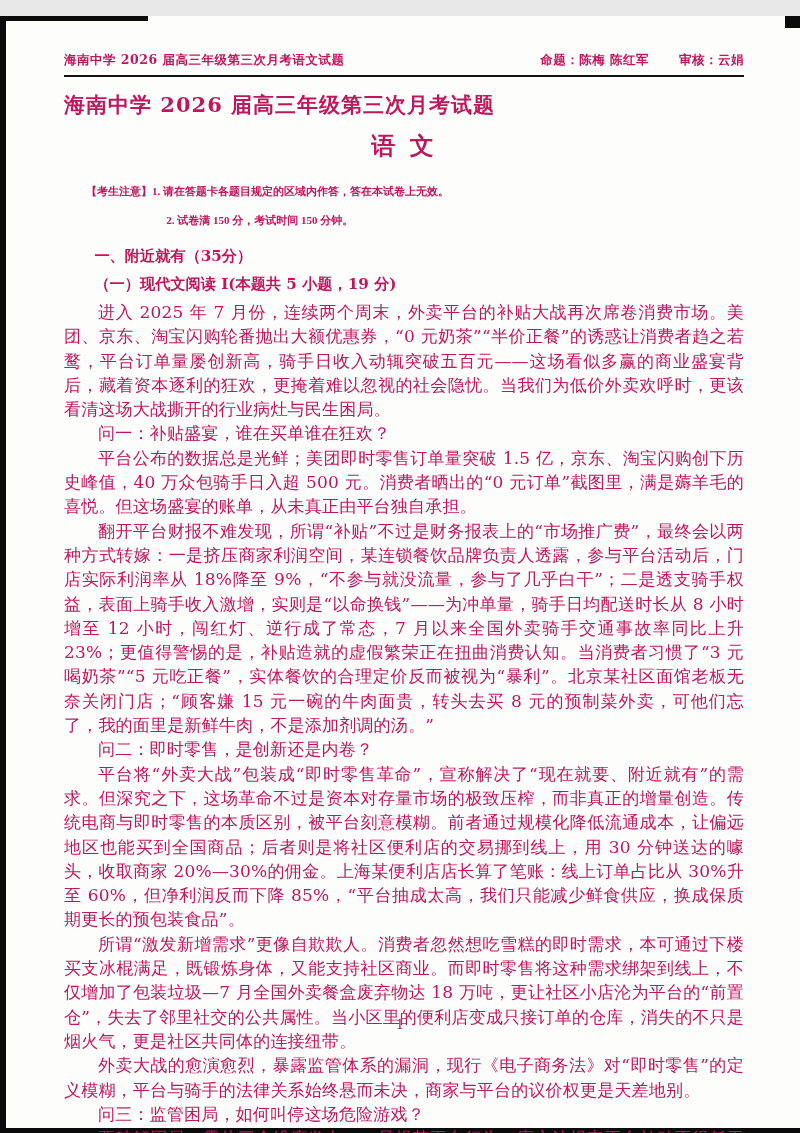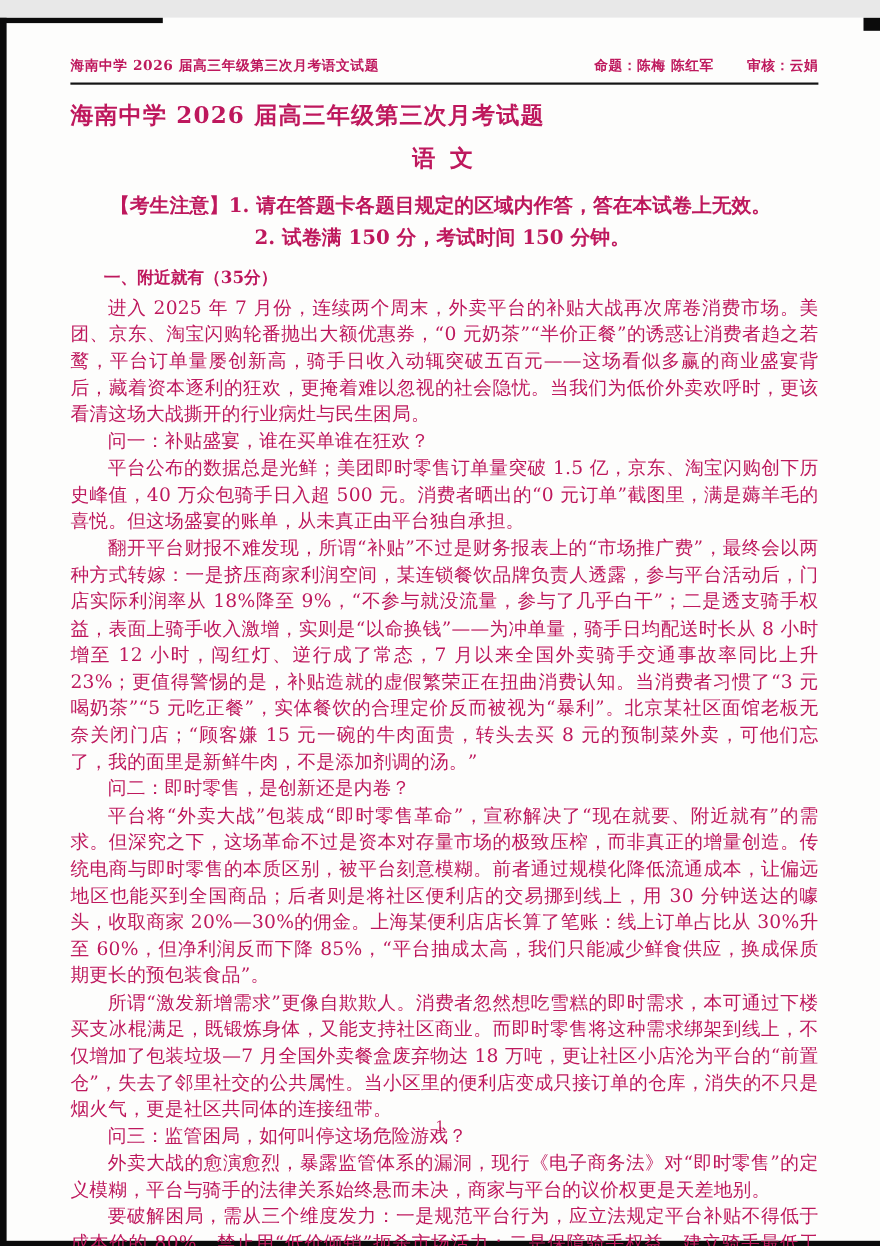--- a/index.html
+++ b/index.html
@@ -40,30 +40,31 @@
 
   .exam-title {
     margin-top: 14px;
     font-size: 21px;
     font-weight: bold;
     letter-spacing: 1px;
   }
   .subject-title {
     margin-top: 11px;
     text-align: center;
-    font-size: 21px;
+    font-size: 24px;
     font-weight: bold;
     letter-spacing: 3px;
   }
 
   .notice {
     margin-top: 15px;
     font-weight: bold;
-    font-size: 18px;
+    font-size: 11px;
     line-height: 29px;
+    font-family: Liberation Serif, serif;
   }
   .notice .l1 { text-indent: 2em; }
   .notice .l2 { padding-left: 9.3em; }
 
   .section-block { margin-top: 7px; }
   .section-head {
     font-weight: bold;
     font-size: 15.2px;
     line-height: 28px;
     text-indent: 2em;
@@ -109,31 +110,32 @@
     <h1 class="exam-title">海南中学 2026 届高三年级第三次月考试题</h1>
     <h2 class="subject-title">语 文</h2>
 
     <div class="notice">
       <p class="l1">【考生注意】1. 请在答题卡各题目规定的区域内作答，答在本试卷上无效。</p>
       <p class="l2">2. 试卷满 150 分，考试时间 150 分钟。</p>
     </div>
 
     <div class="section-block">
       <p class="section-head">一、附近就有（35分）</p>
+      <p class="section-head">（一）现代文阅读 I(本题共 5 小题，19 分)</p>
     </div>
 
     <div class="body-text">
       <p>进入 2025 年 7 月份，连续两个周末，外卖平台的补贴大战再次席卷消费市场。美团、京东、淘宝闪购轮番抛出大额优惠券，“0 元奶茶”“半价正餐”的诱惑让消费者趋之若鹜，平台订单量屡创新高，骑手日收入动辄突破五百元——这场看似多赢的商业盛宴背后，藏着资本逐利的狂欢，更掩着难以忽视的社会隐忧。当我们为低价外卖欢呼时，更该看清这场大战撕开的行业病灶与民生困局。</p>
       <p>问一：补贴盛宴，谁在买单谁在狂欢？</p>
       <p>平台公布的数据总是光鲜；美团即时零售订单量突破 1.5 亿，京东、淘宝闪购创下历史峰值，40 万众包骑手日入超 500 元。消费者晒出的“0 元订单”截图里，满是薅羊毛的喜悦。但这场盛宴的账单，从未真正由平台独自承担。</p>
       <p>翻开平台财报不难发现，所谓“补贴”不过是财务报表上的“市场推广费”，最终会以两种方式转嫁：一是挤压商家利润空间，某连锁餐饮品牌负责人透露，参与平台活动后，门店实际利润率从 18%降至 9%，“不参与就没流量，参与了几乎白干”；二是透支骑手权益，表面上骑手收入激增，实则是“以命换钱”——为冲单量，骑手日均配送时长从 8 小时增至 12 小时，闯红灯、逆行成了常态，7 月以来全国外卖骑手交通事故率同比上升 23%；更值得警惕的是，补贴造就的虚假繁荣正在扭曲消费认知。当消费者习惯了“3 元喝奶茶”“5 元吃正餐”，实体餐饮的合理定价反而被视为“暴利”。北京某社区面馆老板无奈关闭门店；“顾客嫌 15 元一碗的牛肉面贵，转头去买 8 元的预制菜外卖，可他们忘了，我的面里是新鲜牛肉，不是添加剂调的汤。”</p>
       <p>问二：即时零售，是创新还是内卷？</p>
       <p>平台将“外卖大战”包装成“即时零售革命”，宣称解决了“现在就要、附近就有”的需求。但深究之下，这场革命不过是资本对存量市场的极致压榨，而非真正的增量创造。传统电商与即时零售的本质区别，被平台刻意模糊。前者通过规模化降低流通成本，让偏远地区也能买到全国商品；后者则是将社区便利店的交易挪到线上，用 30 分钟送达的噱头，收取商家 20%—30%的佣金。上海某便利店店长算了笔账：线上订单占比从 30%升至 60%，但净利润反而下降 85%，“平台抽成太高，我们只能减少鲜食供应，换成保质期更长的预包装食品”。</p>
       <p>所谓“激发新增需求”更像自欺欺人。消费者忽然想吃雪糕的即时需求，本可通过下楼买支冰棍满足，既锻炼身体，又能支持社区商业。而即时零售将这种需求绑架到线上，不仅增加了包装垃圾—7 月全国外卖餐盒废弃物达 18 万吨，更让社区小店沦为平台的“前置仓”，失去了邻里社交的公共属性。当小区里的便利店变成只接订单的仓库，消失的不只是烟火气，更是社区共同体的连接纽带。</p>
+      <p>外卖大战的愈演愈烈，暴露监管体系的漏洞，现行《电子商务法》对“即时零售”的定义模糊，平台与骑手的法律关系始终悬而未决，商家与平台的议价权更是天差地别。</p>
       <p>问三：监管困局，如何叫停这场危险游戏？</p>
-      <p>外卖大战的愈演愈烈，暴露监管体系的漏洞，现行《电子商务法》对“即时零售”的定义模糊，平台与骑手的法律关系始终悬而未决，商家与平台的议价权更是天差地别。</p>
       <p>要破解困局，需从三个维度发力：一是规范平台行为，应立法规定平台补贴不得低于成本价的 80%，禁止用“低价倾销”扼杀市场活力；二是保障骑手权益，建立骑手最低工资标准与社保缴纳制度，将配送时长与道</p>
     </div>
 
     <div class="page-number">1</div>
 
   </div>
 </div>
 
 </body></html>

